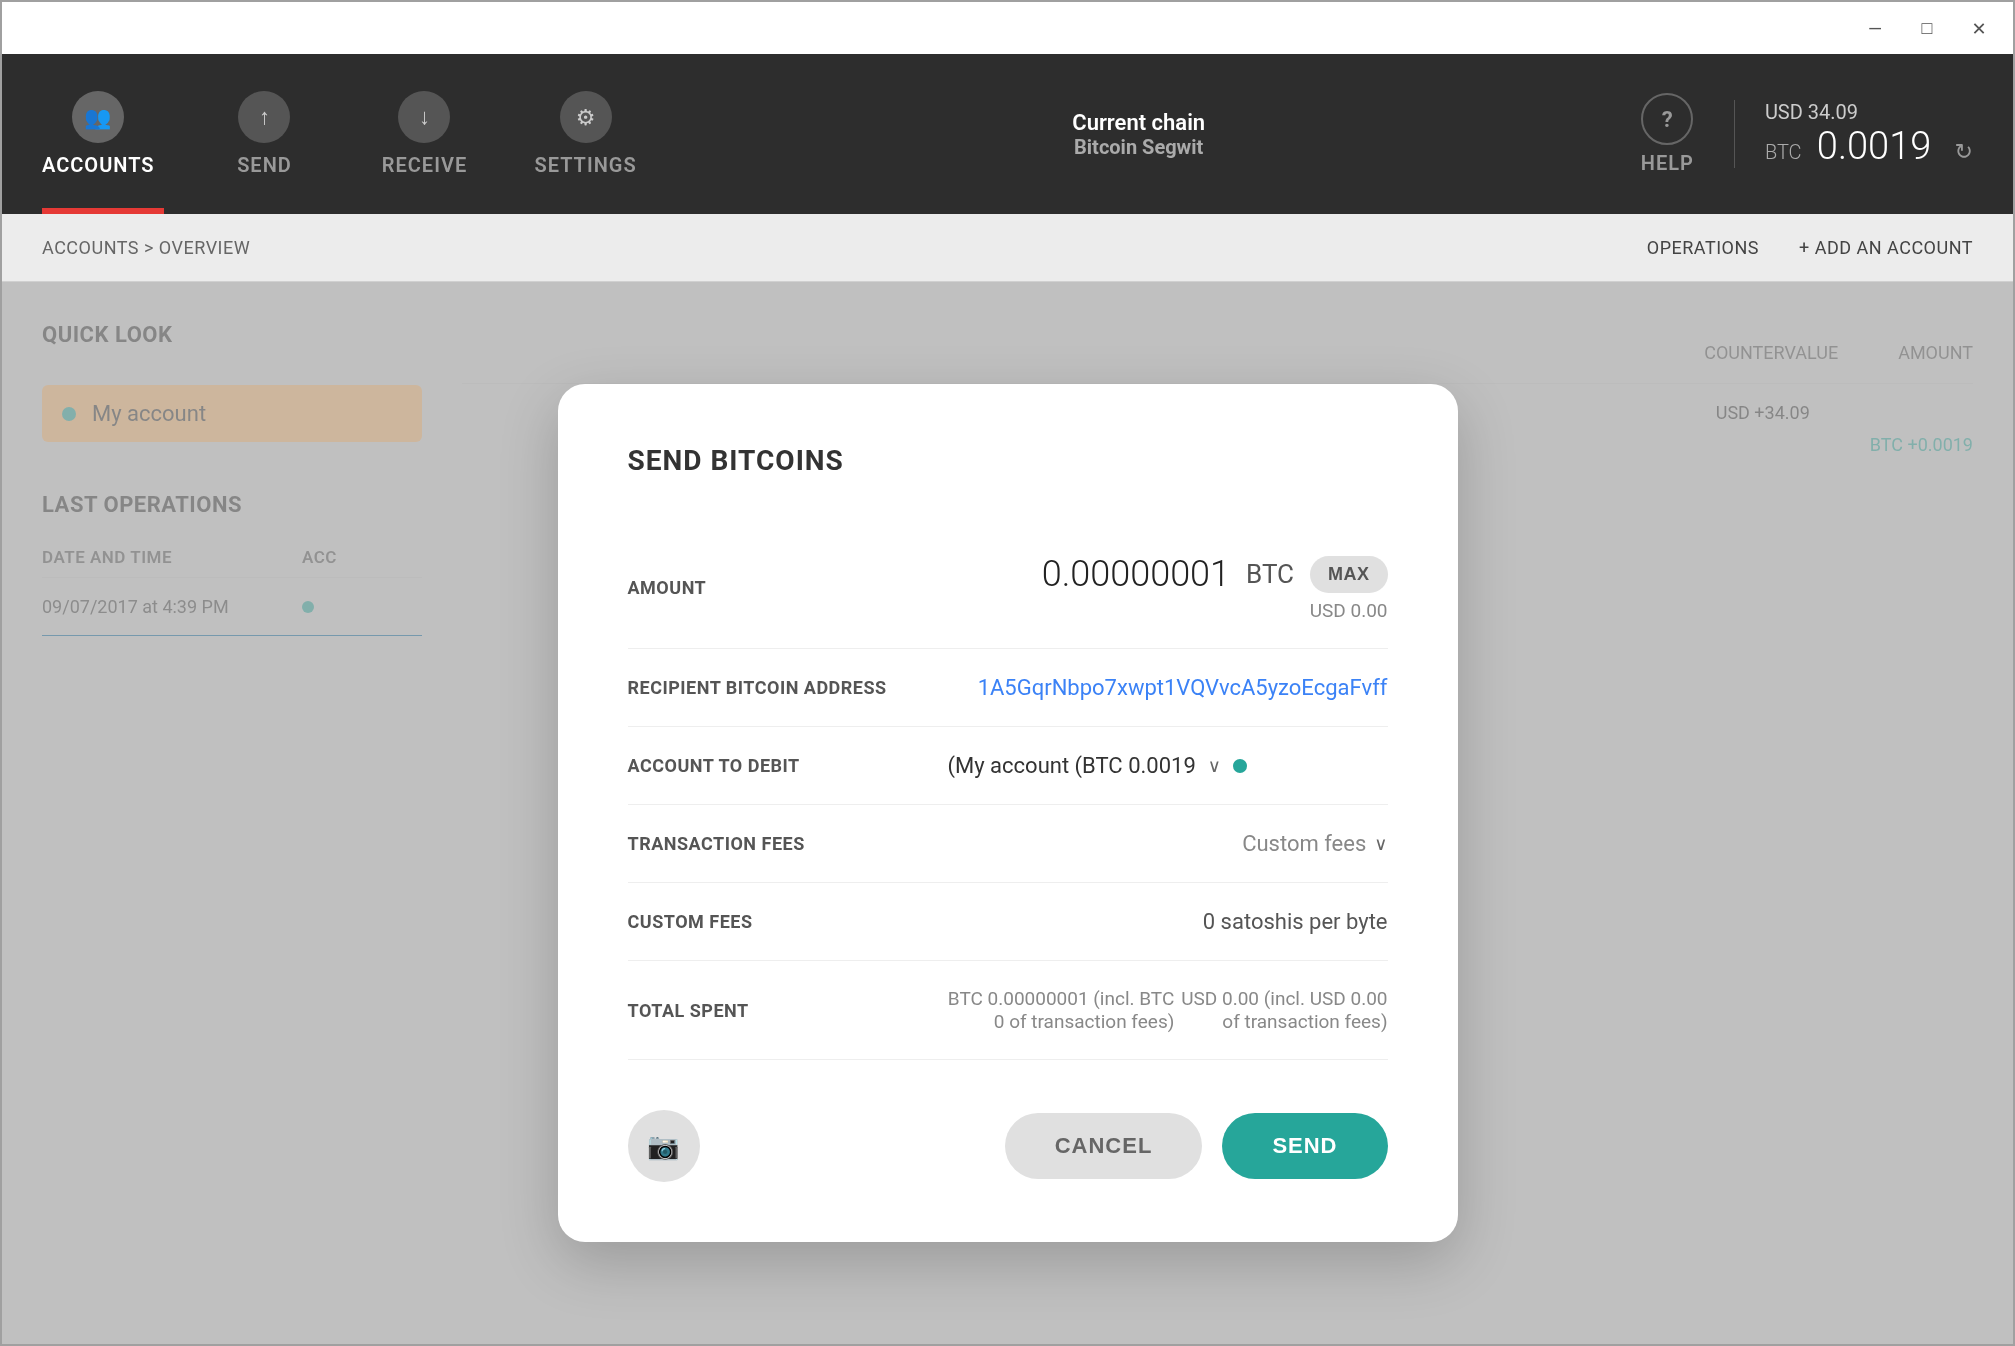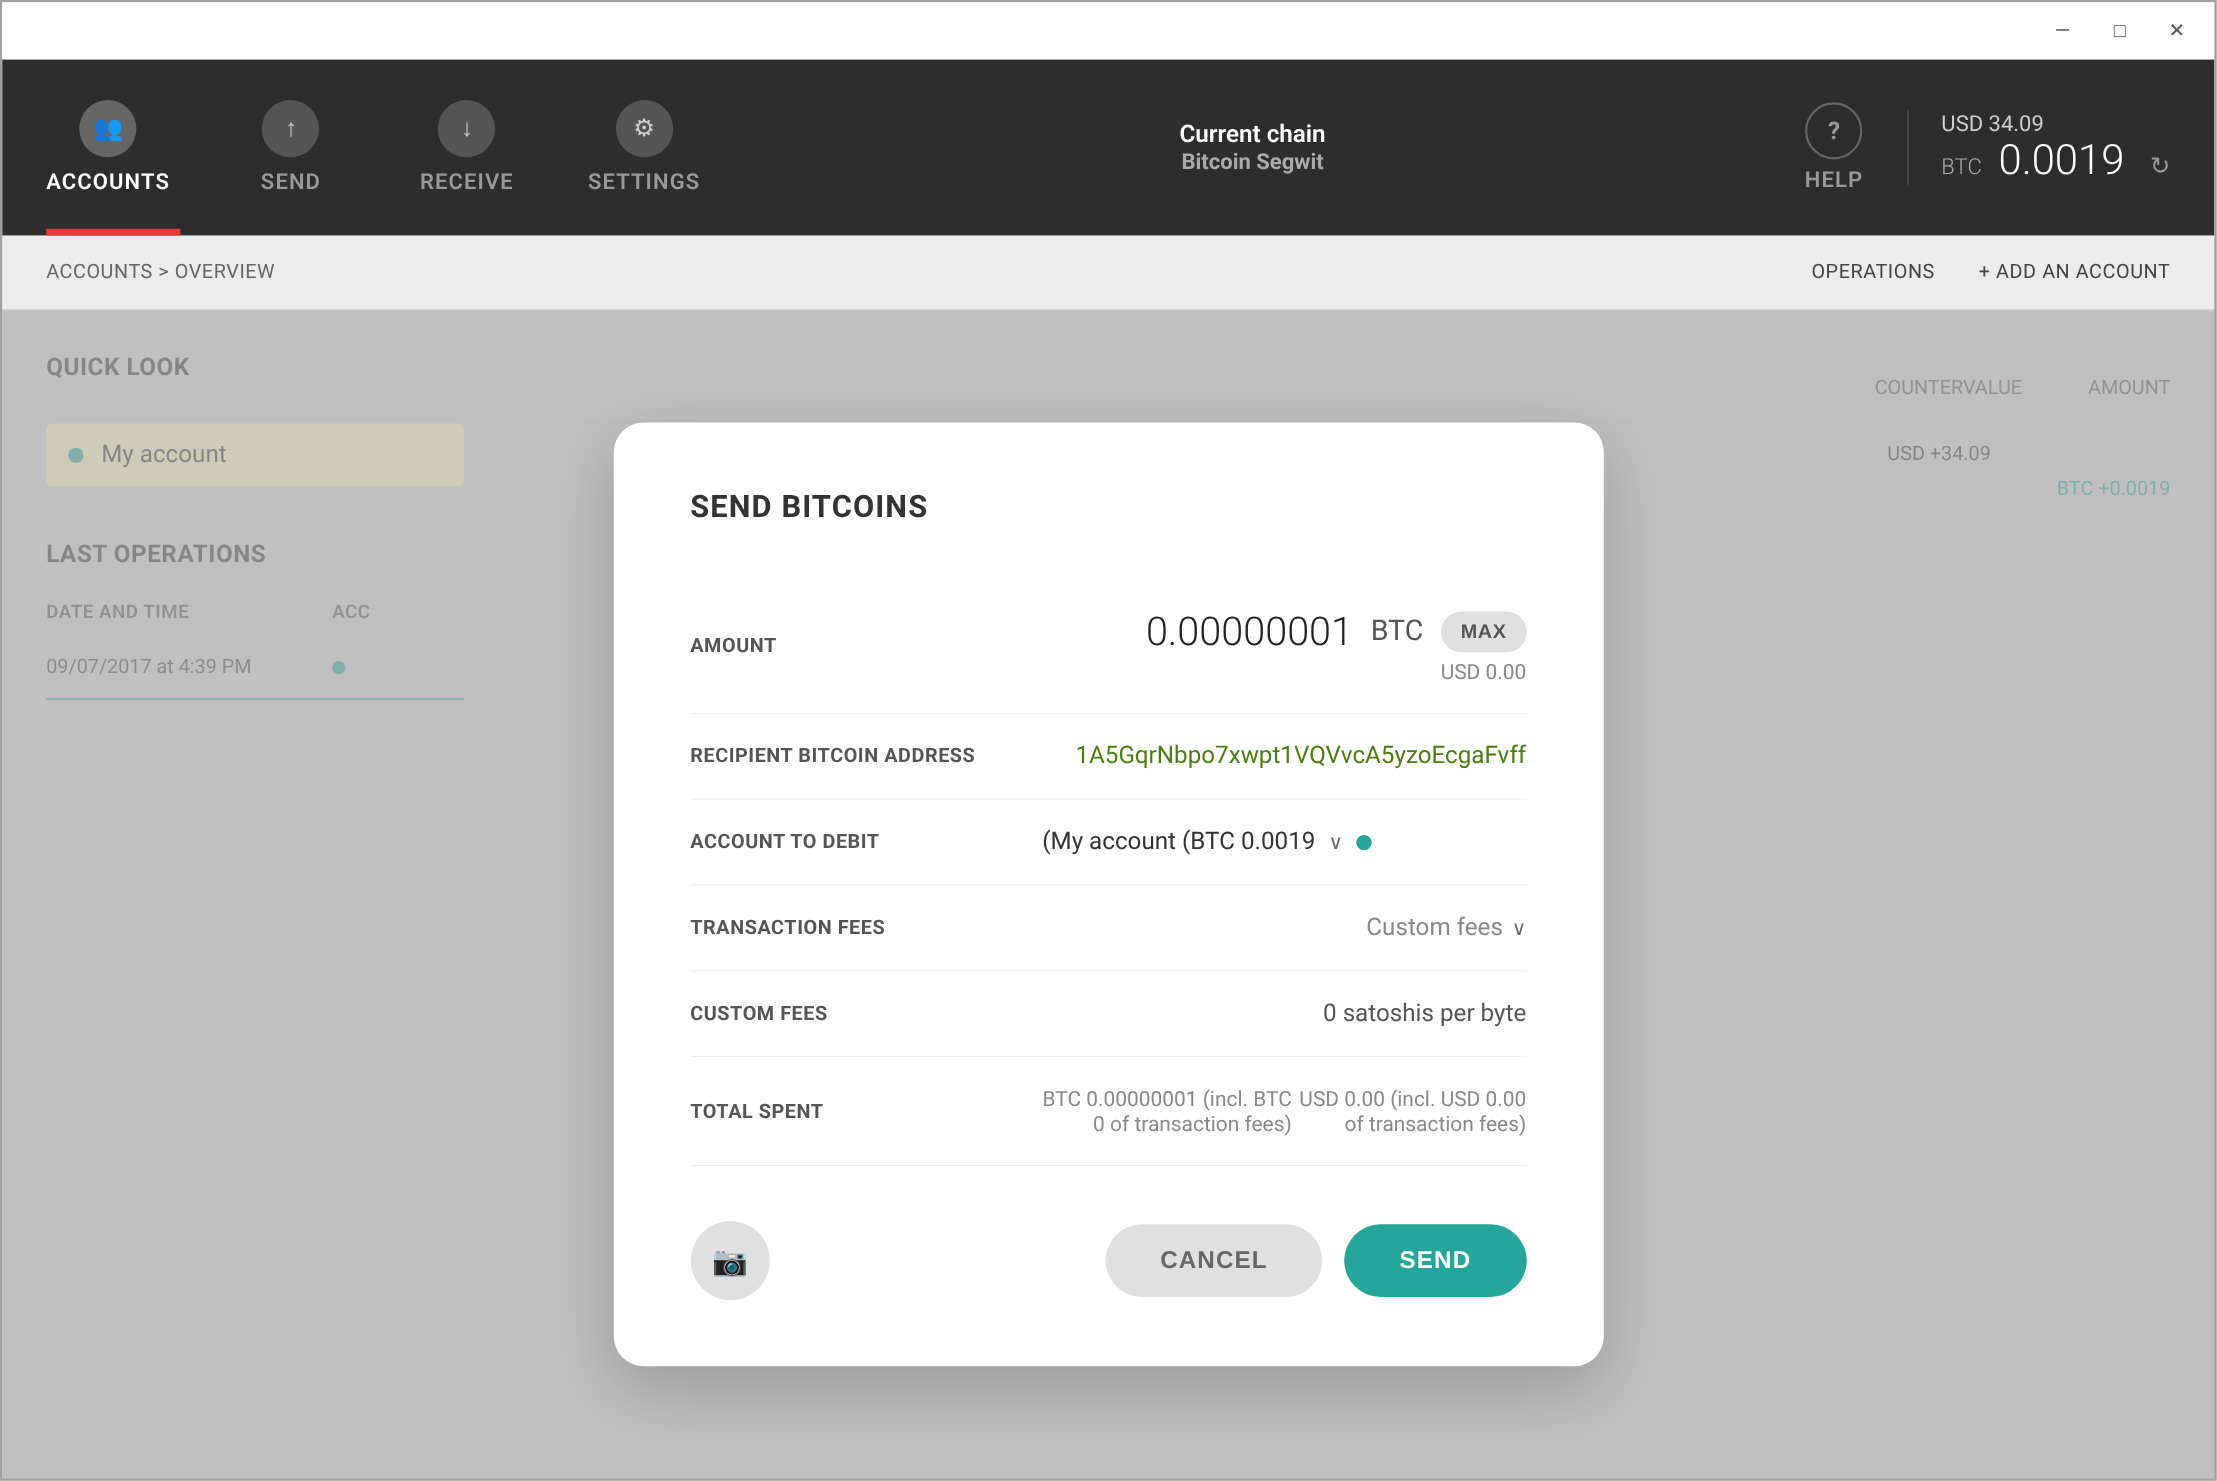--- a/index.html
+++ b/index.html
@@ -260,21 +260,21 @@
       color: #333;
       margin-bottom: 38px;
       letter-spacing: 0.5px;
     }
 
     .account-item {
       display: flex;
       align-items: center;
       gap: 16px;
       padding: 16px 20px;
-      background: #fef9c3;
+      background: #fdba74;
       border-radius: 6px;
       cursor: pointer;
     }
 
     .account-dot {
       width: 14px;
       height: 14px;
       border-radius: 50%;
       background: #26a69a;
       flex-shrink: 0;
@@ -425,21 +425,21 @@
     }
 
     .amount-usd {
       font-size: 19px;
       color: #888;
       margin-top: 4px;
     }
 
     .address-value {
       font-size: 22px;
-      color: #4d7c0f;
+      color: #3b82f6;
       word-break: break-all;
     }
 
     .account-debit-value {
       display: flex;
       align-items: center;
       gap: 12px;
       font-size: 22px;
       color: #333;
     }

